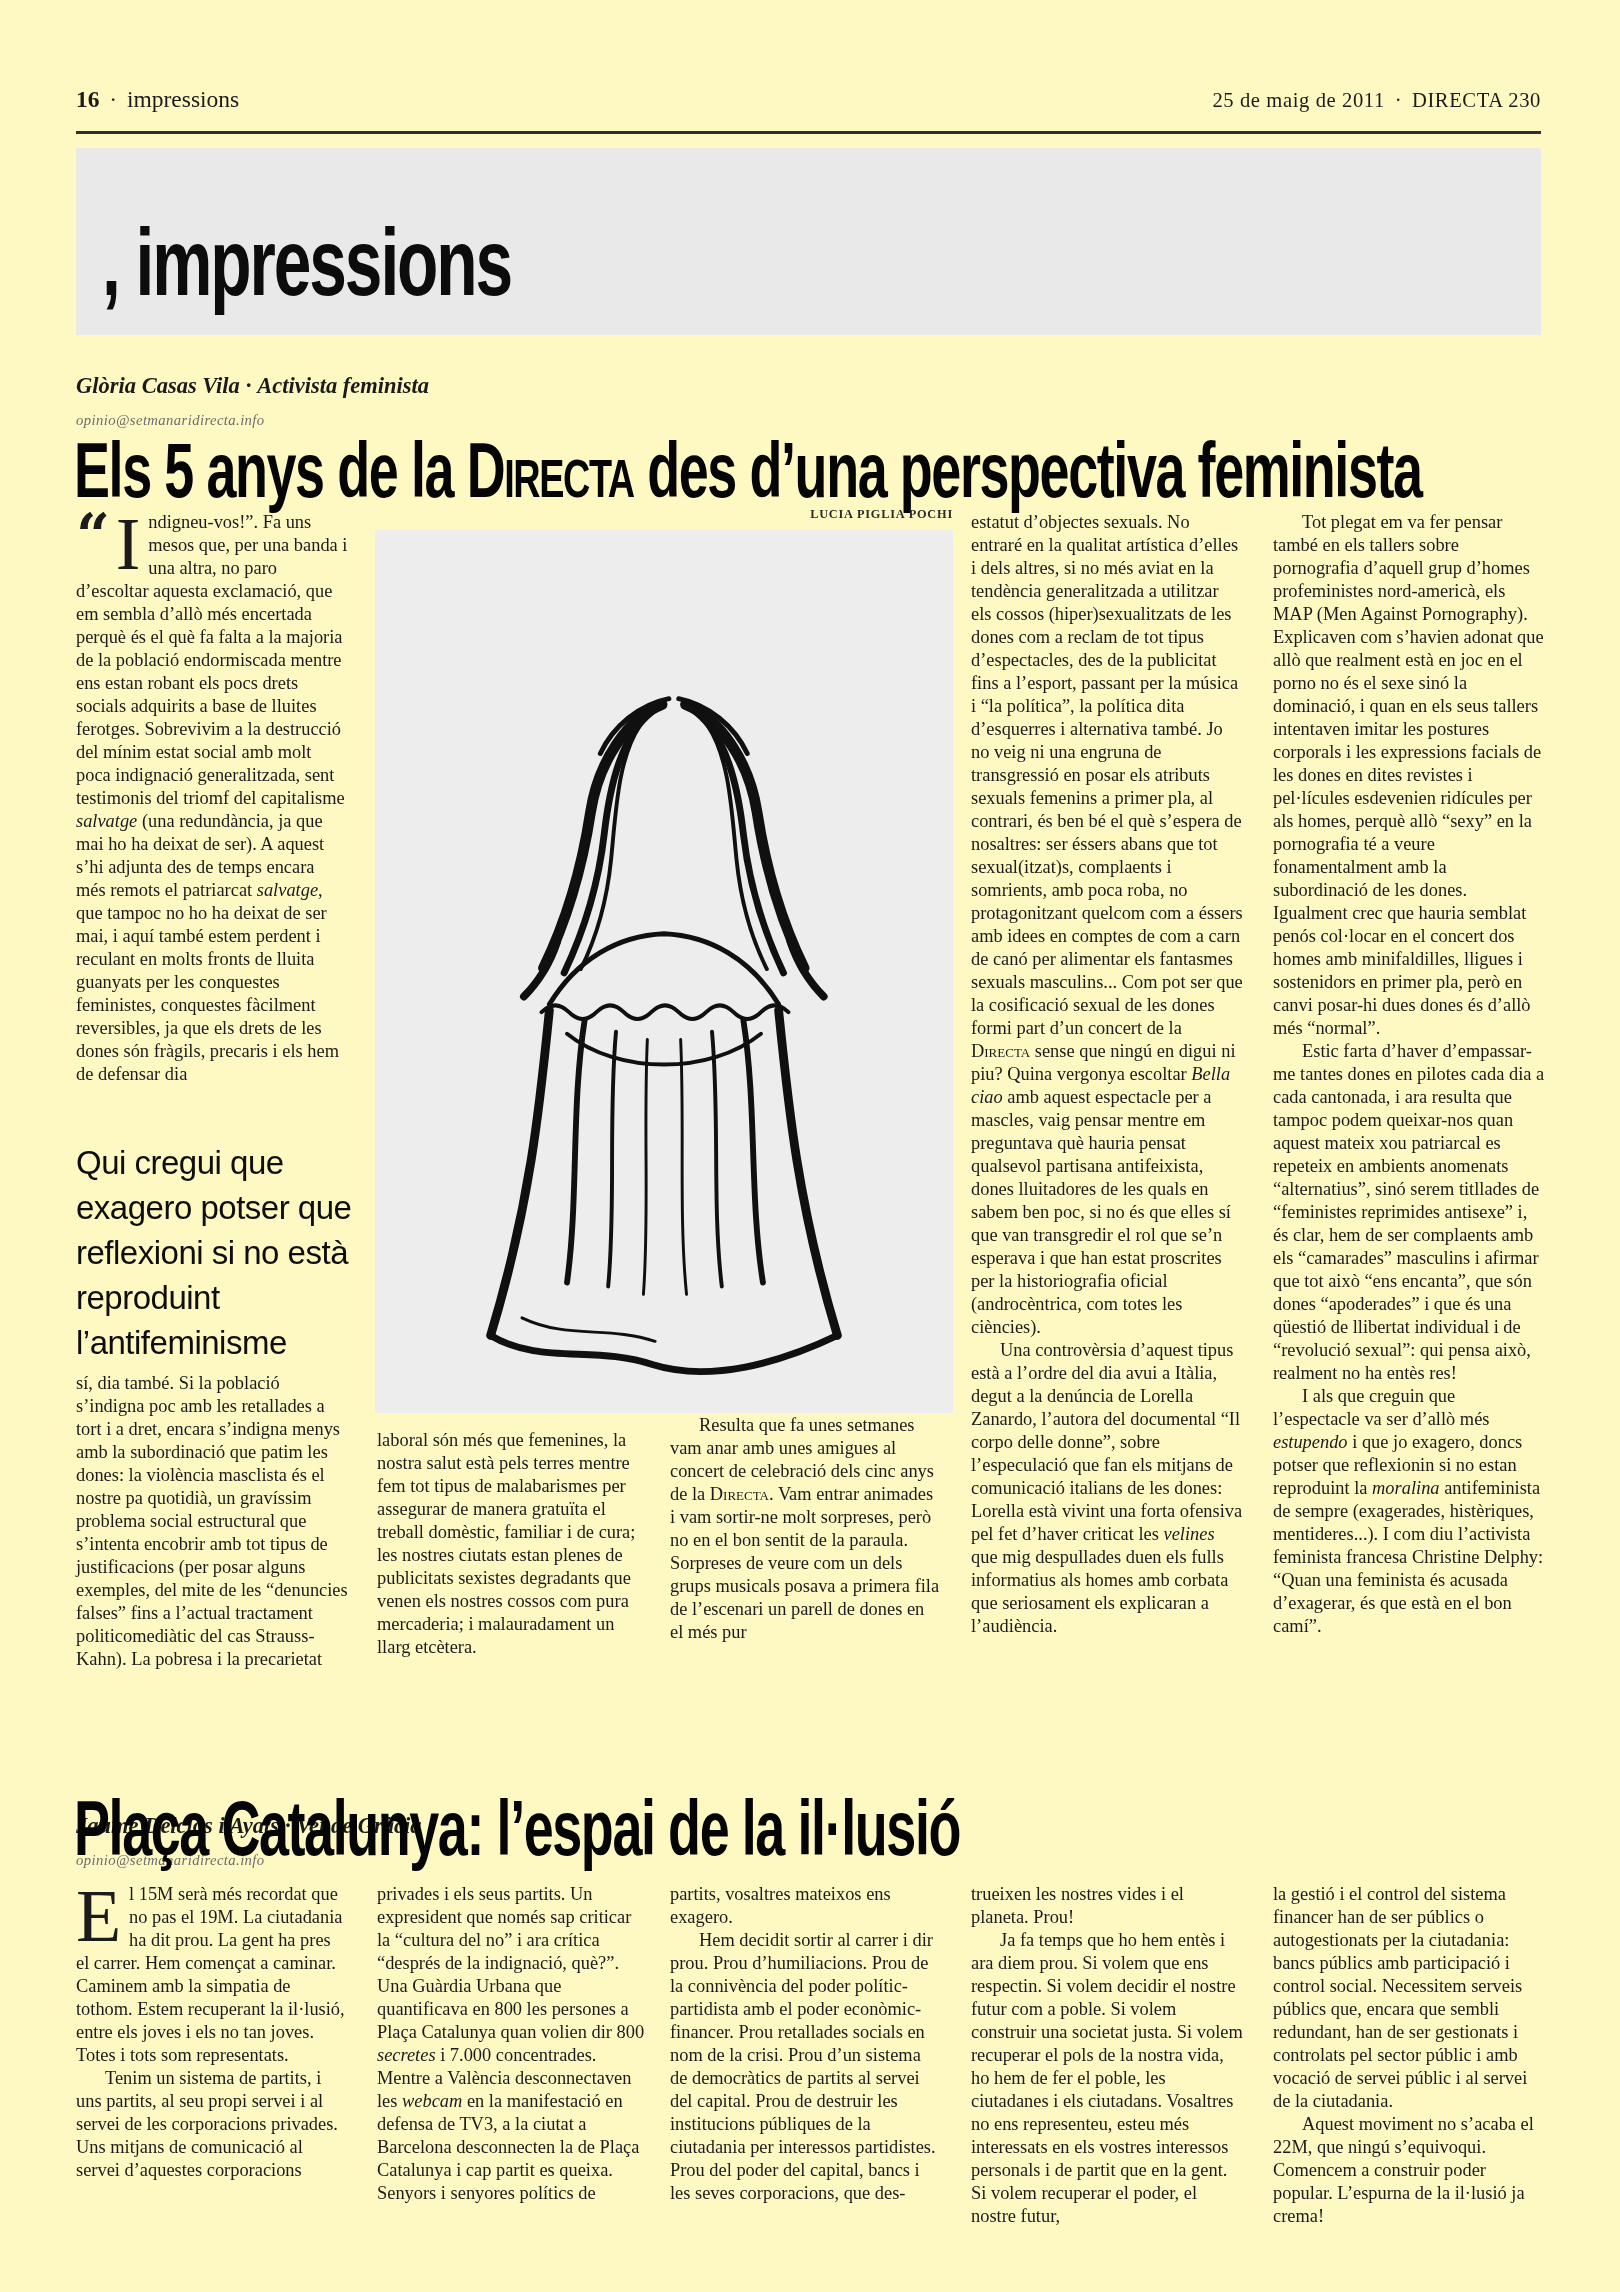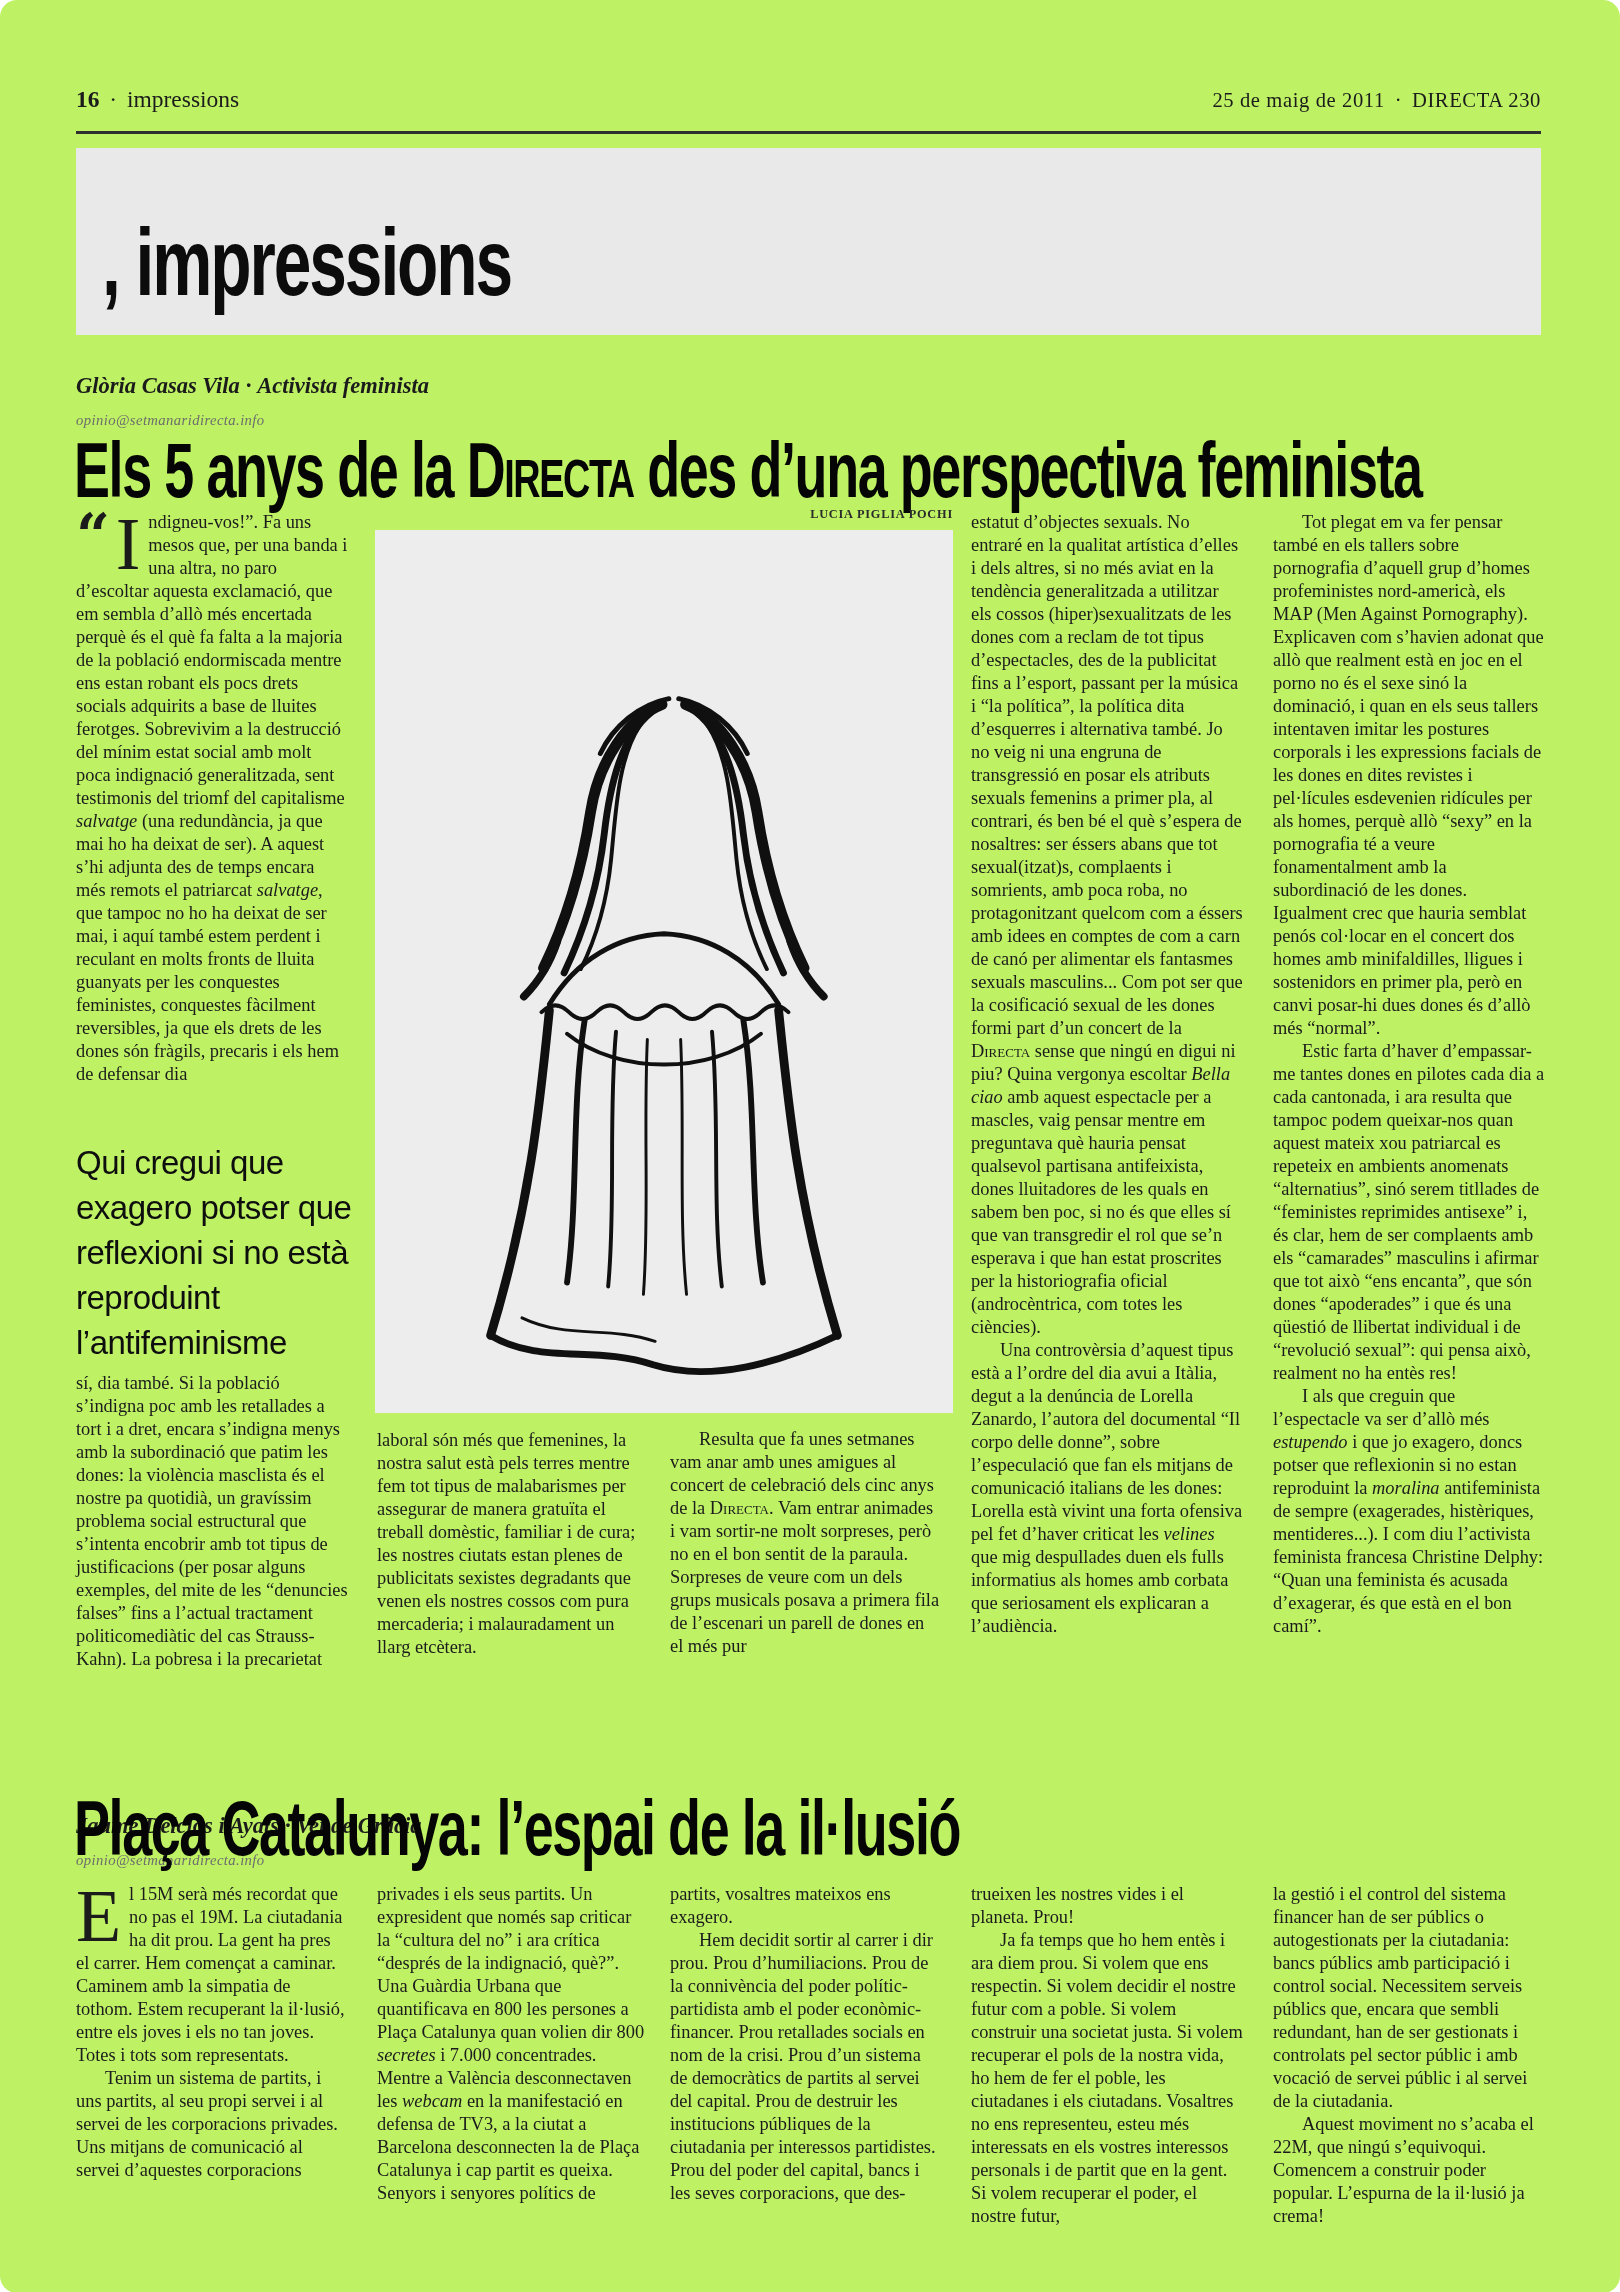--- a/index.html
+++ b/index.html
@@ -1,17 +1,17 @@
 <!DOCTYPE html>
 <html lang="ca"><head>
 <meta charset="utf-8">
 <style>
   html,body{margin:0;padding:0;background:#fff;}
-  .page{position:relative;width:1620px;height:2293px;background:#bef264;overflow:hidden;
-        font-family:"Liberation Serif",serif;color:#1b1b1b;border-radius:17px;}
+  .page{position:relative;width:1620px;height:2293px;background:#fef9c3;overflow:hidden;
+        font-family:"Liberation Serif",serif;color:#1b1b1b;}
   
   .hdr{position:absolute;left:76px;top:86px;width:1465px;display:flex;
        justify-content:space-between;align-items:baseline;}
   .hdr-left{font-size:23.5px;}
   .hdr-left b{font-weight:bold;}
   .hdr-right{font-size:20.6px;letter-spacing:0.6px;}
   .hdr .dot{padding:0 9.8px;}
   .rule{position:absolute;left:76px;top:131px;width:1465px;height:2.9px;background:#2f2f2f;}
   
   .banner{position:absolute;left:76px;top:148px;width:1465px;height:187px;background:#e9e9e9;}
@@ -109,21 +109,21 @@
         <path d="M118,822 C168,852 226,832 284,852 C342,870 414,850 472,822" stroke-width="7"></path>
         <path d="M150,804 C196,826 238,812 286,828" stroke-width="3"></path>
       </g>
     </svg>
   </div>
 
   <div class="c" style="left:377px;top:1429px;">
     <p><span>laboral són més que femenines, la nostra salut està pels terres mentre fem tot tipus de malabarismes per assegurar de manera gratuïta el treball domèstic, familiar i de cura; les nostres ciutats estan plenes de publicitats sexistes degradants que venen els nostres cossos com pura mercaderia; i malauradament un llarg etcètera.</span></p>
   </div>
 
-  <div class="c" style="left:670px;top:1414px;margin-top:14px;">
+  <div class="c" style="left:670px;top:1414px;">
     <p class="ind"><span>Resulta que fa unes setmanes vam anar amb unes amigues al concert de celebració dels cinc anys de la </span><span class="sc">Directa</span><span>. Vam entrar animades i vam sortir-ne molt sorpreses, però no en el bon sentit de la paraula. Sorpreses de veure com un dels grups musicals posava a primera fila de l’escenari un parell de dones en el més pur</span></p>
   </div>
 
   <div class="c" style="left:971px;top:511px;">
     <p><span>estatut d’objectes sexuals. No entraré en la qualitat artística d’elles i dels altres, si no més aviat en la tendència generalitzada a utilitzar els cossos (hiper)sexualitzats de les dones com a reclam de tot tipus d’espectacles, des de la publicitat fins a l’esport, passant per la música i “la política”, la política dita d’esquerres i alternativa també. Jo no veig ni una engruna de transgressió en posar els atributs sexuals femenins a primer pla, al contrari, és ben bé el què s’espera de nosaltres: ser éssers abans que tot sexual(itzat)s, complaents i somrients, amb poca roba, no protagonitzant quelcom com a éssers amb idees en comptes de com a carn de canó per alimentar els fantasmes sexuals masculins... Com pot ser que la cosificació sexual de les dones formi part d’un concert de la </span><span class="sc">Directa</span><span> sense que ningú en digui ni piu? Quina vergonya escoltar </span><span class="it">Bella ciao</span><span> amb aquest espectacle per a mascles, vaig pensar mentre em preguntava què hauria pensat qualsevol partisana antifeixista, dones lluitadores de les quals en sabem ben poc, si no és que elles sí que van transgredir el rol que se’n esperava i que han estat proscrites per la historiografia oficial (androcèntrica, com totes les ciències).</span></p>
     <p class="ind"><span>Una controvèrsia d’aquest tipus està a l’ordre del dia avui a Itàlia, degut a la denúncia de Lorella Zanardo, l’autora del documental “Il corpo delle donne”, sobre l’especulació que fan els mitjans de comunicació italians de les dones: Lorella està vivint una forta ofensiva pel fet d’haver criticat les </span><span class="it">velines</span><span> que mig despullades duen els fulls informatius als homes amb corbata que seriosament els explicaran a l’audiència.</span></p>
   </div>
 
   <div class="c" style="left:1273px;top:511px;">
     <p class="ind"><span>Tot plegat em va fer pensar també en els tallers sobre pornografia d’aquell grup d’homes profeministes nord-americà, els MAP (Men Against Pornography). Explicaven com s’havien adonat que allò que realment està en joc en el porno no és el sexe sinó la dominació, i quan en els seus tallers intentaven imitar les postures corporals i les expressions facials de les dones en dites revistes i pel·lícules esdevenien ridícules per als homes, perquè allò “sexy” en la pornografia té a veure fonamentalment amb la subordinació de les dones. Igualment crec que hauria semblat penós col·locar en el concert dos homes amb minifaldilles, lligues i sostenidors en primer pla, però en canvi posar-hi dues dones és d’allò més “normal”.</span></p>

